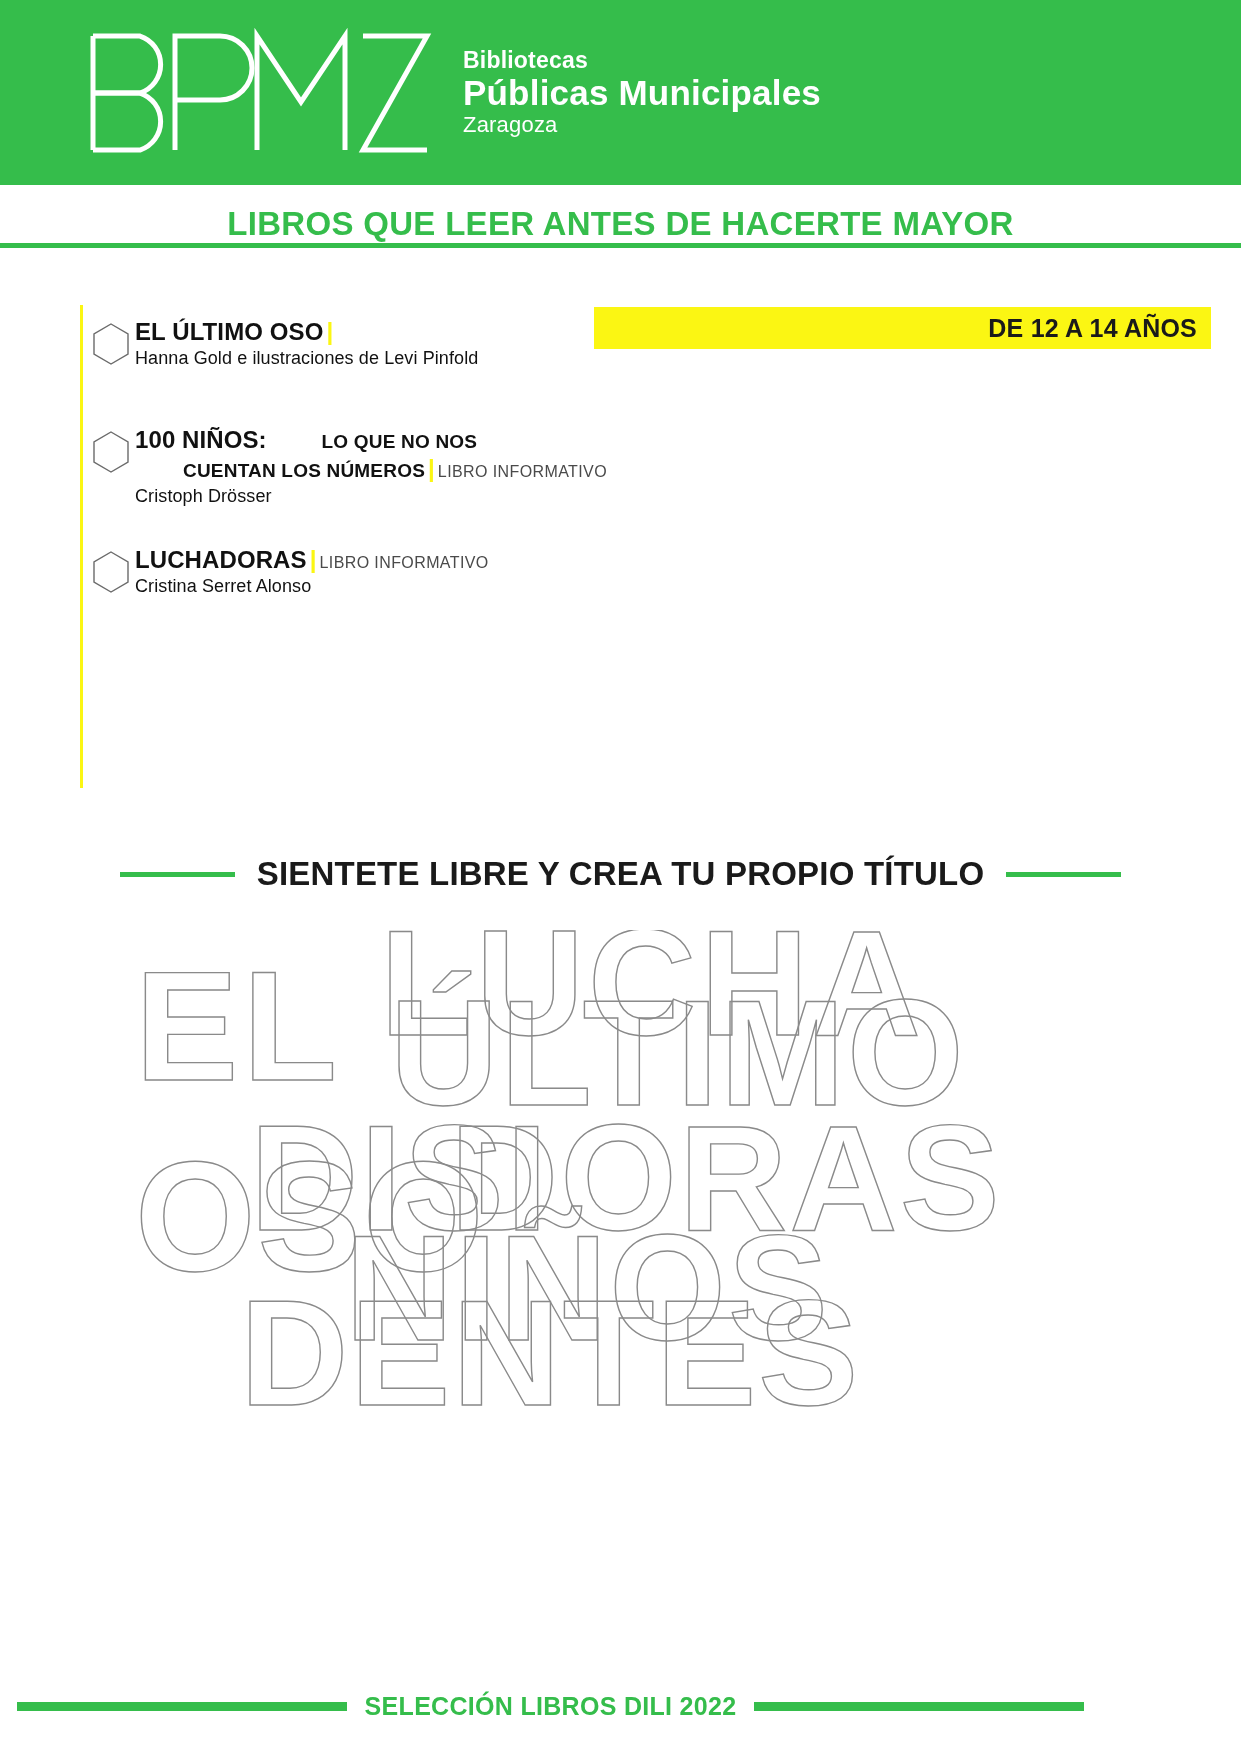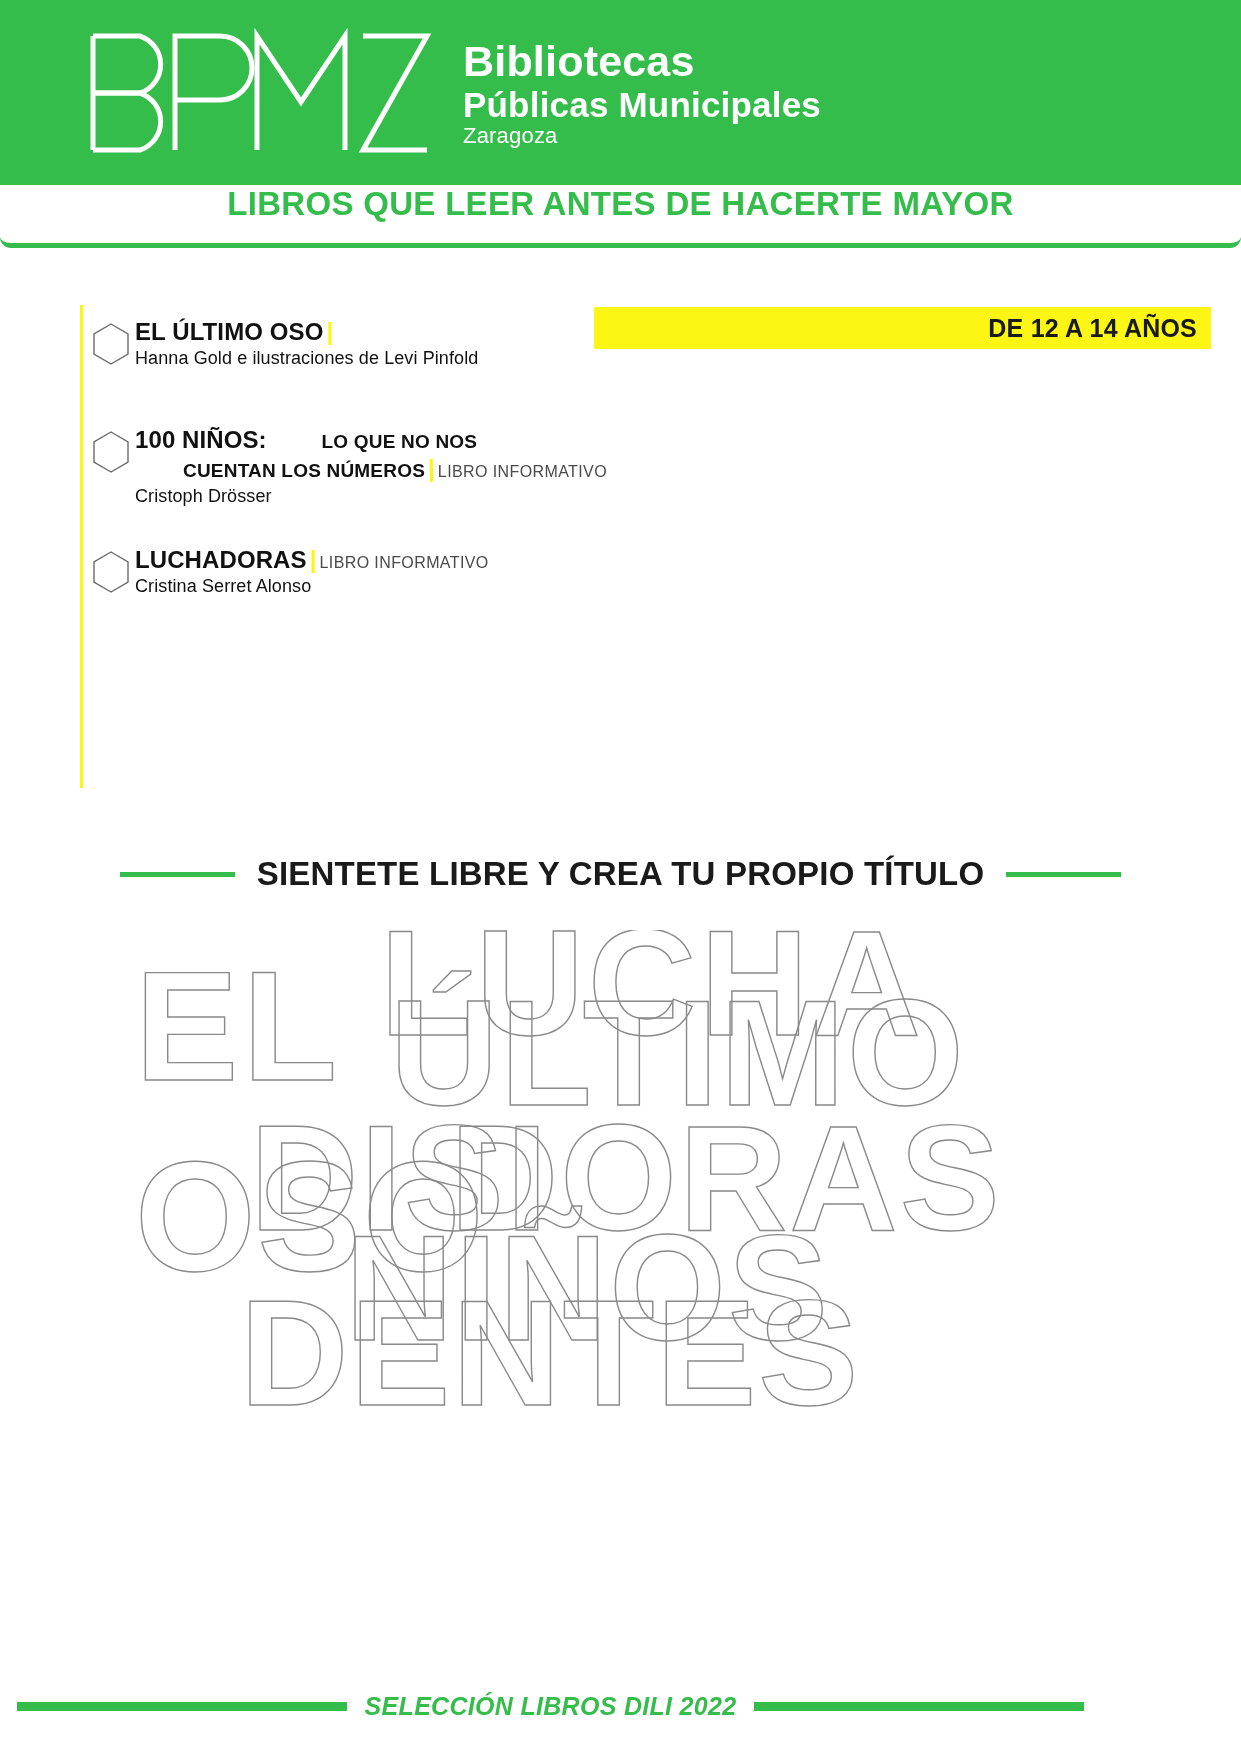--- a/index.html
+++ b/index.html
@@ -30,44 +30,43 @@
     flex: 0 0 auto;
     position: relative;
   }
   .logo-mark svg { display: block; }
   .logo-text {
     margin-left: 28px;
     color: #ffffff;
     line-height: 1.12;
   }
   .logo-text .l1 {
-    font-size: 43px;
+    font-size: 23px;
     font-weight: bold;
     letter-spacing: 0.2px;
   }
   .logo-text .l2 {
     font-size: 35px;
     font-weight: bold;
     letter-spacing: 0.2px;
   }
   .logo-text .l3 {
     font-size: 22px;
     font-weight: normal;
     letter-spacing: 0.2px;
   }
 
   
   .title-band {
     height: 58px;
     display: flex;
-    align-items: flex-start;
+    align-items: flex-end;
     justify-content: center;
     border-bottom: 5px solid #35bd4b;
     background: #ffffff;
-    border-radius: 11px;
   }
   .title-band .t {
     color: #35bd4b;
     font-size: 33px;
     font-weight: bold;
     letter-spacing: 0.3px;
   }
 
   
   .age-badge {
@@ -196,21 +195,20 @@
 
   
   .footer {
     position: absolute;
     left: 0;
     bottom: 34px;
     width: 1101px;
     display: flex;
     align-items: center;
     justify-content: center;
-    font-style: italic;
   }
   .footer .rule {
     height: 9px;
     background: #35bd4b;
     width: 330px;
   }
   .footer .f-text {
     color: #35bd4b;
     font-size: 25px;
     font-weight: bold;

